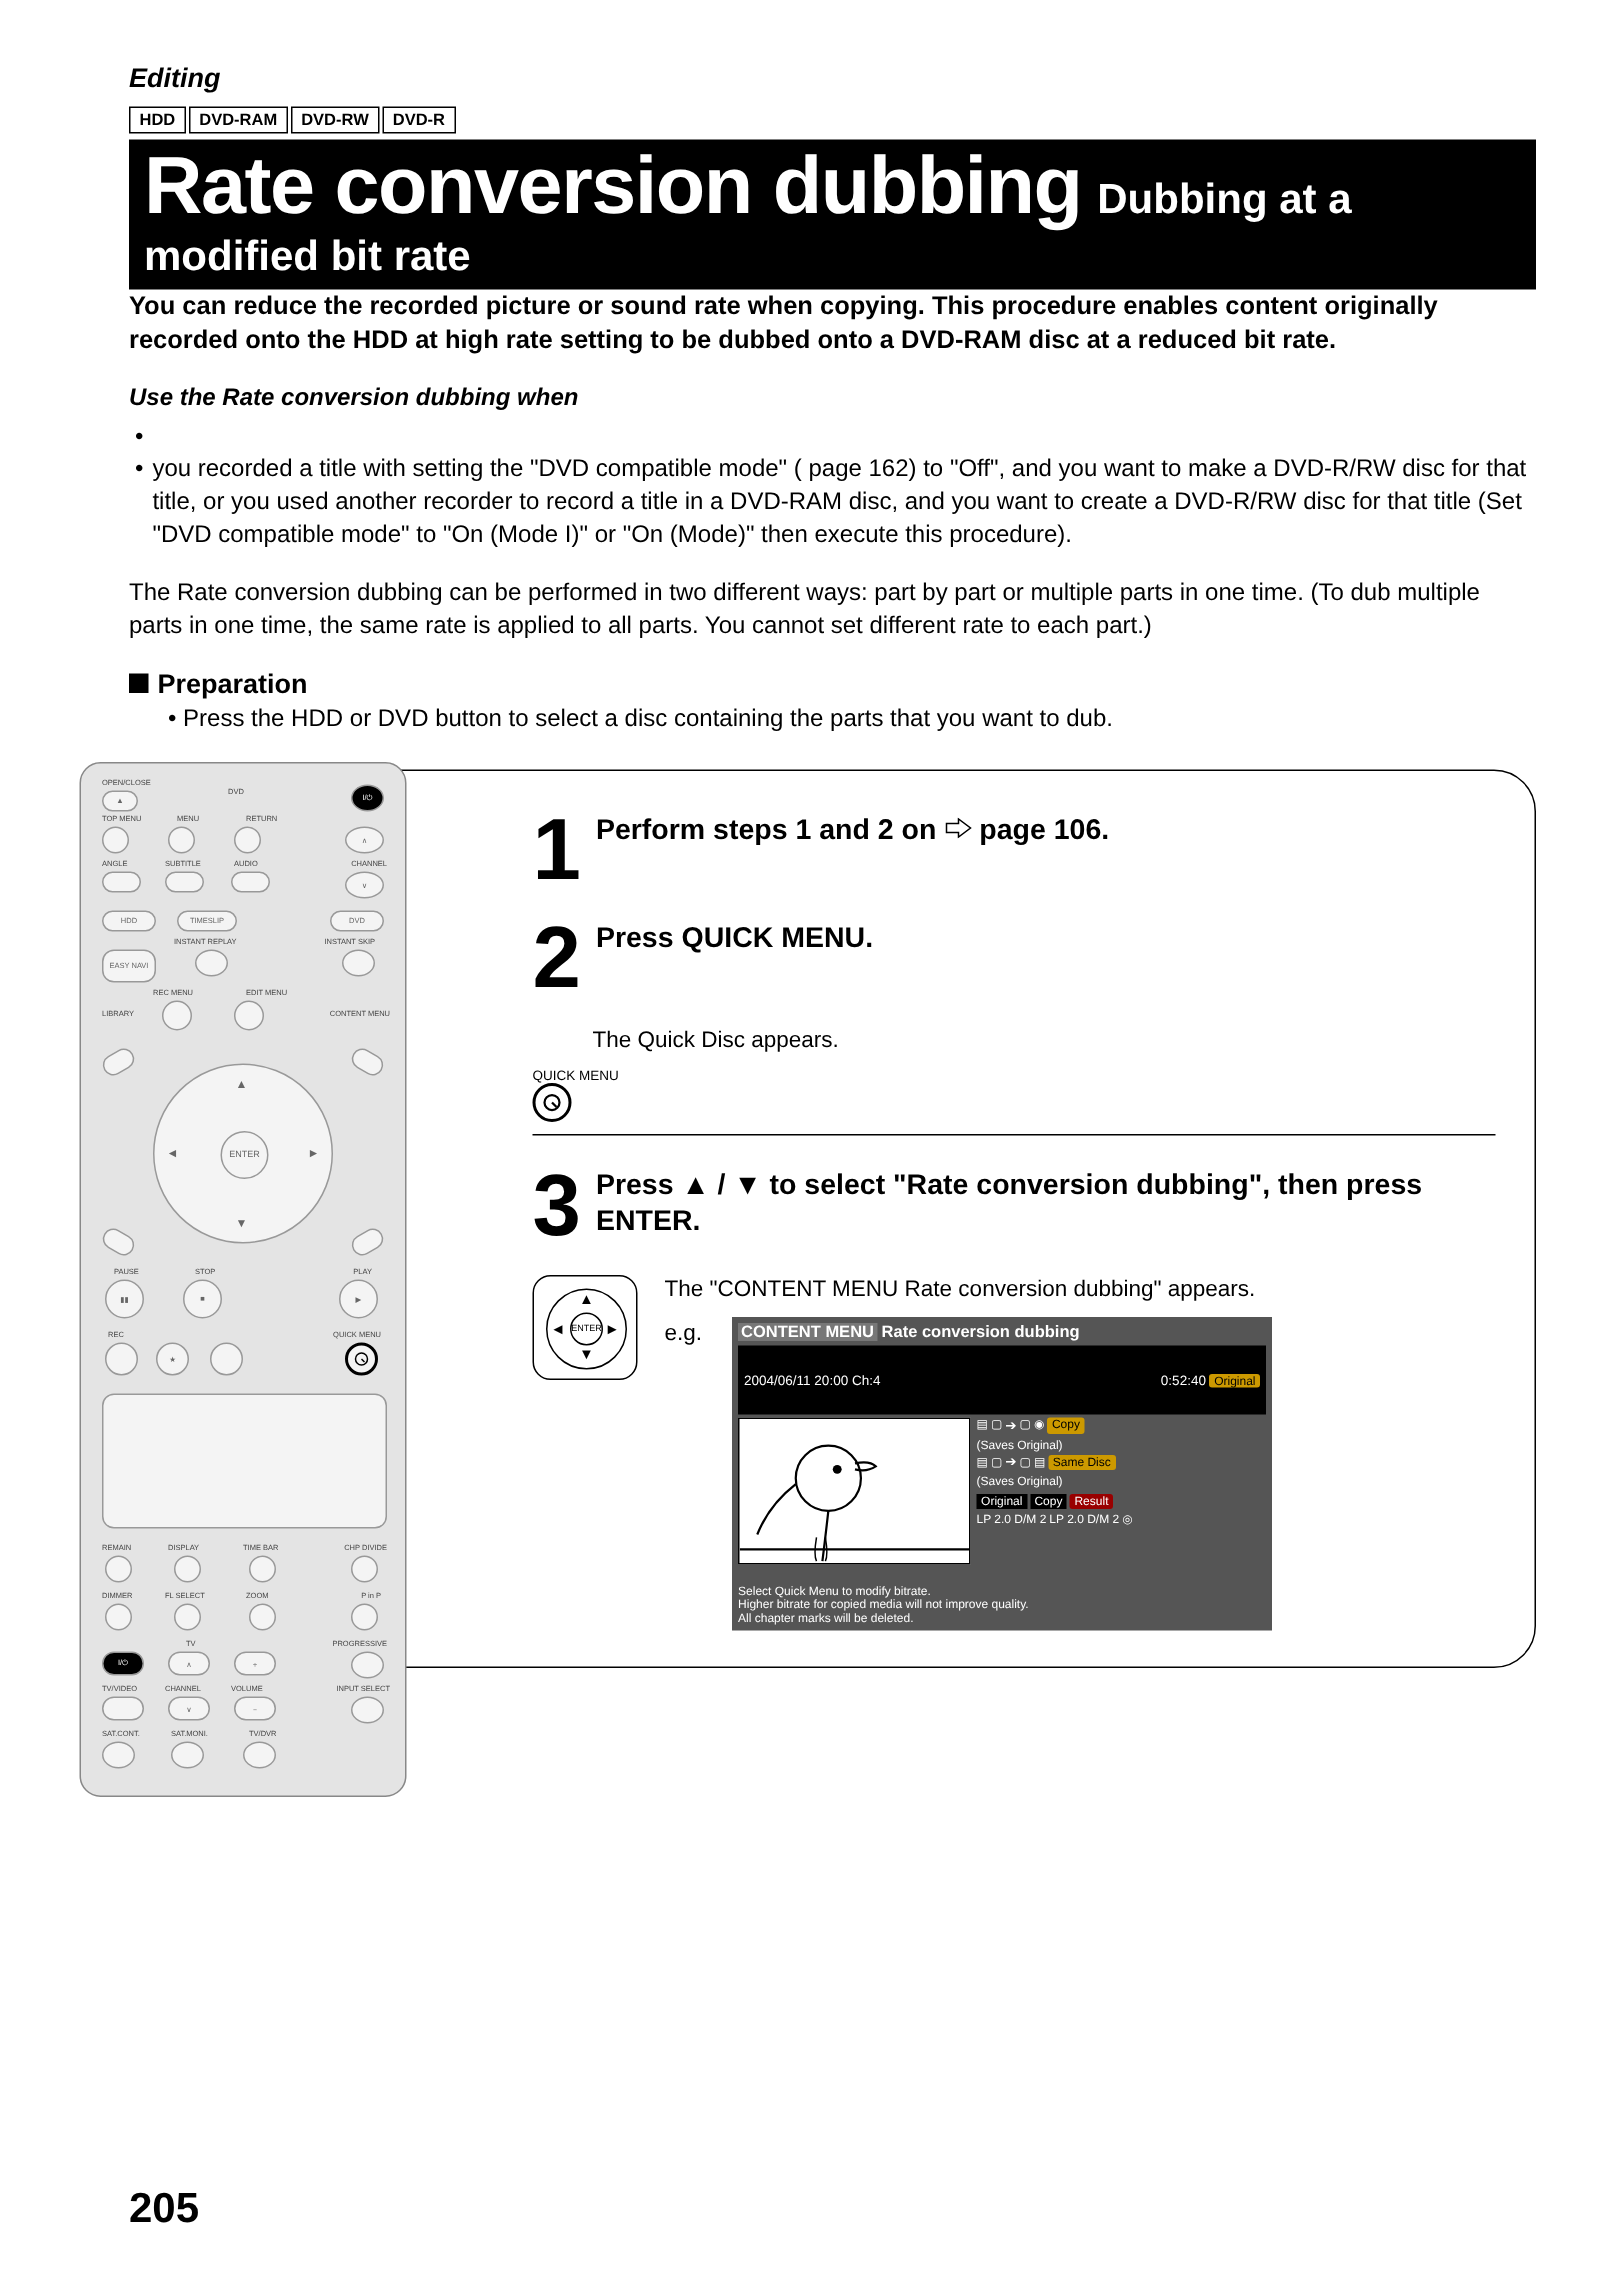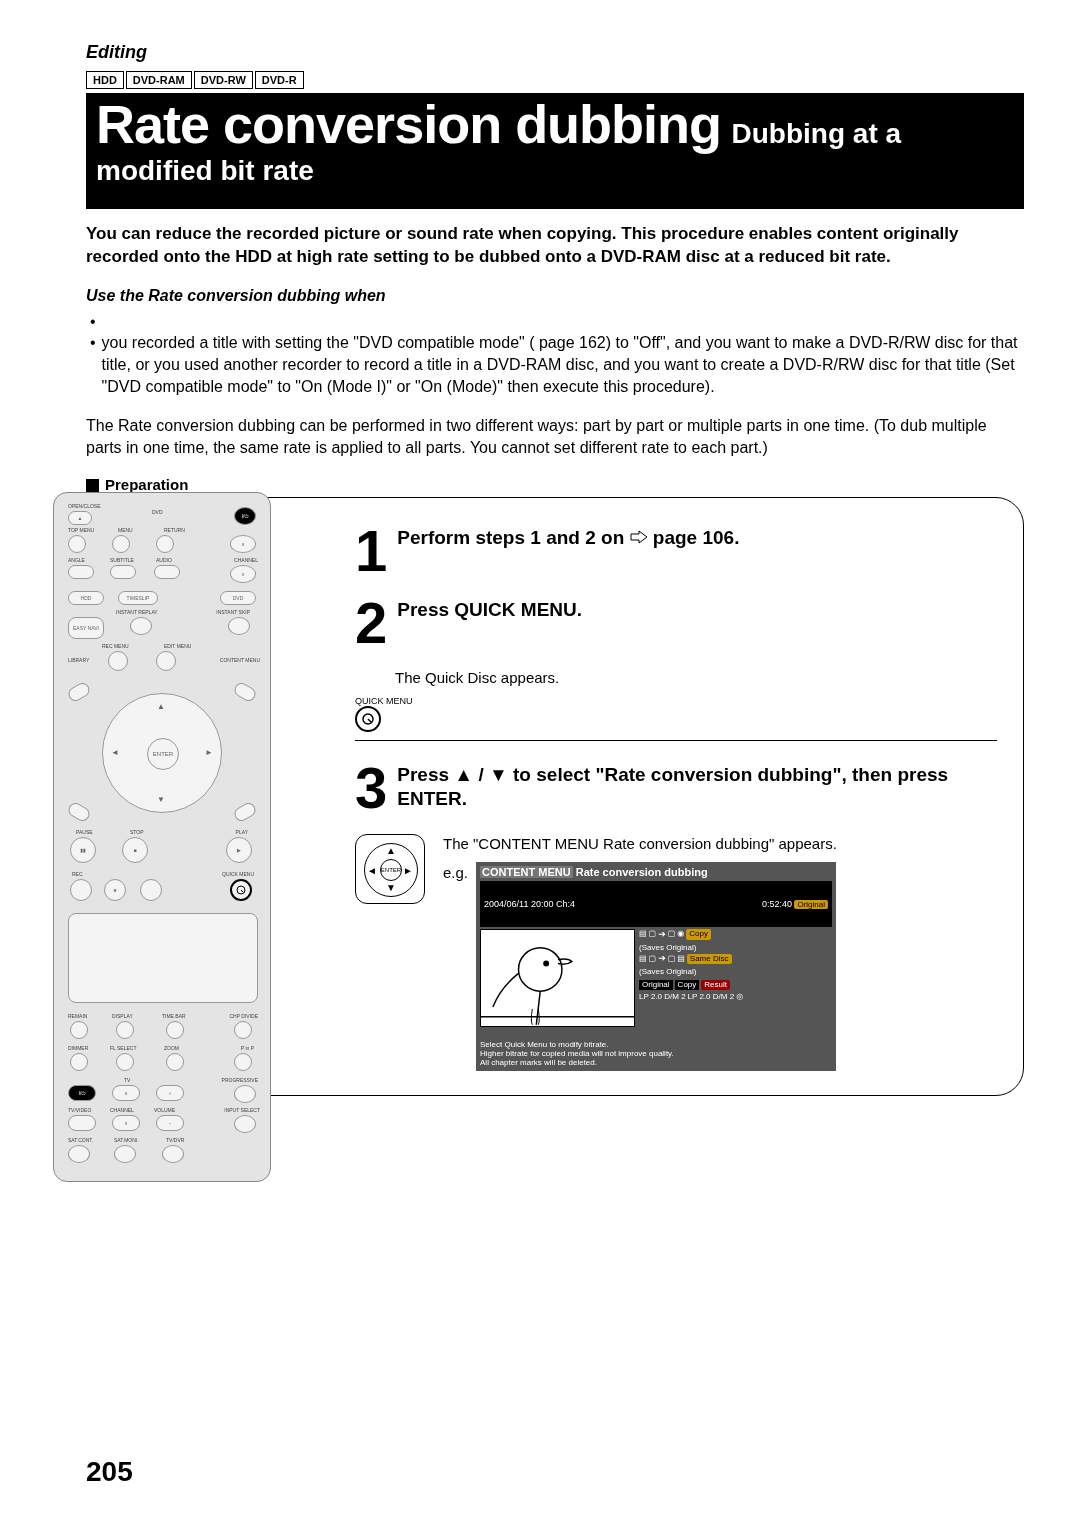--- a/index.html
+++ b/index.html
@@ -1,32 +1,32 @@
 <!DOCTYPE html>
 <html><head>
 <meta charset="utf-8">
 <style>
   * { margin: 0; padding: 0; box-sizing: border-box; }
   body { font-family: Arial, Helvetica, sans-serif; background: #fff; width: 1080px; min-height: 1526px; position: relative; }
   .page { padding: 42px 56px 30px 86px; }
   .section-header { font-weight: bold; font-style: italic; font-size: 18px; margin-bottom: 8px; }
   .media-tags { display: flex; gap: 2px; margin-bottom: 4px; }
   .media-tag { border: 1px solid #000; font-size: 11px; font-weight: bold; padding: 2px 6px; background: #fff; }
-  .title-bar { background: #000; color: #fff; padding: 0 10px 22px 10px; margin-bottom: 14px; }
+  .title-bar { background: #000; color: #fff; padding: 0 10px 6px 10px; }
   .title-main { font-size: 54px; font-weight: bold; display: inline; letter-spacing: -1px; }
   .title-sub { font-size: 28px; font-weight: bold; display: inline; margin-left: 6px; }
   .intro-text { font-size: 17px; font-weight: bold; line-height: 1.35; margin-bottom: 18px; }
   .use-when { font-size: 16px; font-weight: bold; font-style: italic; margin-bottom: 6px; }
   .bullet-list { font-size: 16px; line-height: 1.35; margin-bottom: 18px; padding-left: 4px; }
   .bullet-item { display: flex; gap: 6px; }
   .bullet-dot { flex: 0 0 auto; }
   .para { font-size: 16px; line-height: 1.35; margin-bottom: 18px; }
   .prep-row { display: flex; align-items: flex-start; gap: 6px; margin-bottom: 4px; }
   .prep-square { width: 13px; height: 13px; background: #000; margin-top: 3px; flex: 0 0 auto; }
-  .prep-label { font-size: 15px; font-weight: bold; }
+  .prep-label { font-size: 18px; font-weight: bold; }
   .prep-text { font-size: 16px; margin-left: 26px; margin-bottom: 24px; }
   .subsection { display: flex; align-items: center; gap: 10px; margin-bottom: 24px; }
   .sub-bar { width: 10px; height: 22px; background: #aaa; }
   .sub-title { font-size: 22px; font-weight: bold; }
   .steps-area { position: relative; }
   .steps-card { border: 1px solid #000; border-radius: 28px; padding: 28px 26px 24px 28px; position: relative; }
   .remote { width: 218px; height: 690px; background: #e4e4e4; border: 1px solid #888; border-radius: 14px; position: absolute; left: -34px; top: -6px; }
   .remote-inner { position: relative; width: 100%; height: 100%; font-size: 6px; color: #666; }
   .rbtn { border: 1px solid #999; background: #f4f4f4; border-radius: 8px; position: absolute; font-size: 5px; display: flex; align-items: center; justify-content: center; overflow: hidden; }
   .rbtn.round { border-radius: 50%; }
@@ -38,21 +38,21 @@
   .step-detail { font-size: 15px; margin-left: 40px; margin-bottom: 10px; }
   .qmenu-block { display: flex; align-items: center; gap: 6px; margin-left: 0; margin-bottom: 8px; }
   .qmenu-label { font-size: 9px; }
   .qmenu-btn { width: 26px; height: 26px; border-radius: 50%; border: 2px solid #000; display: flex; align-items: center; justify-content: center; }
   .divider { border-top: 1px solid #000; margin: 0 0 22px 240px; }
   .dpad-block { display: inline-flex; flex-direction: column; align-items: center; margin-left: 0; vertical-align: top; margin-right: 8px; }
   .dpad { width: 70px; height: 70px; border: 1px solid #000; border-radius: 12px; position: relative; margin-bottom: 2px; }
   .dpad-circle { width: 54px; height: 54px; border: 1px solid #000; border-radius: 50%; position: absolute; top: 8px; left: 8px; display: flex; align-items: center; justify-content: center; }
   .dpad-center { width: 22px; height: 22px; border: 1px solid #000; border-radius: 50%; font-size: 6px; display: flex; align-items: center; justify-content: center; }
   .dpad-arrow { position: absolute; font-size: 10px; }
-  .eg-row { display: flex; align-items: flex-start; gap: 8px; margin-left: 40px; }
+  .eg-row { display: flex; align-items: flex-start; gap: 20px; margin-left: 40px; }
   .eg-label { font-size: 15px; margin-top: 2px; }
   .menu-panel { width: 360px; background: #555; color: #fff; font-size: 10px; padding: 4px; }
   .mp-title { font-weight: bold; font-size: 11px; margin-bottom: 3px; }
   .mp-meta { background: #000; color: #fff; display: flex; justify-content: space-between; padding: 18px 4px; font-size: 9px; margin-bottom: 2px; }
   .mp-orig { background: #c90; color: #000; padding: 0 3px; font-size: 8px; border-radius: 2px; }
   .mp-body { display: flex; gap: 4px; }
   .mp-preview { width: 155px; height: 98px; background: #fff; border: 1px solid #000; position: relative; overflow: hidden; }
   .mp-side { flex: 1; font-size: 8px; line-height: 1.3; }
   .mp-badge { display: inline-block; padding: 0 3px; border-radius: 2px; font-size: 8px; }
   .mp-badge.copy { background: #c90; color: #000; }
@@ -98,20 +98,21 @@
         <span>you recorded a title with setting the "DVD compatible mode" ( page 162) to "Off", and you want to make a DVD-R/RW disc for that title, or you used another recorder to record a title in a DVD-RAM disc, and you want to create a DVD-R/RW disc for that title (Set "DVD compatible mode" to "On (Mode I)" or "On (Mode)" then execute this procedure).</span>
       </div>
   </div>
 
   <div class="para">The Rate conversion dubbing can be performed in two different ways: part by part or multiple parts in one time. (To dub multiple parts in one time, the same rate is applied to all parts. You cannot set different rate to each part.)</div>
 
   <div class="prep-row">
     <div class="prep-square"></div>
     <div class="prep-label">Preparation</div>
   </div>
+  <div class="prep-text">• Press the HDD or DVD button to select a disc containing the parts that you want to dub.</div>
 
 
   <div class="steps-area">
     <div class="steps-card">
 
       <div class="remote">
         <div class="remote-inner">
           <div class="rlabel" style="top:10px;left:14px;">OPEN/CLOSE</div>
           <div class="rbtn" style="top:18px;left:14px;width:24px;height:14px;">▲</div>
           <div class="rlabel" style="top:16px;left:98px;">DVD</div>

